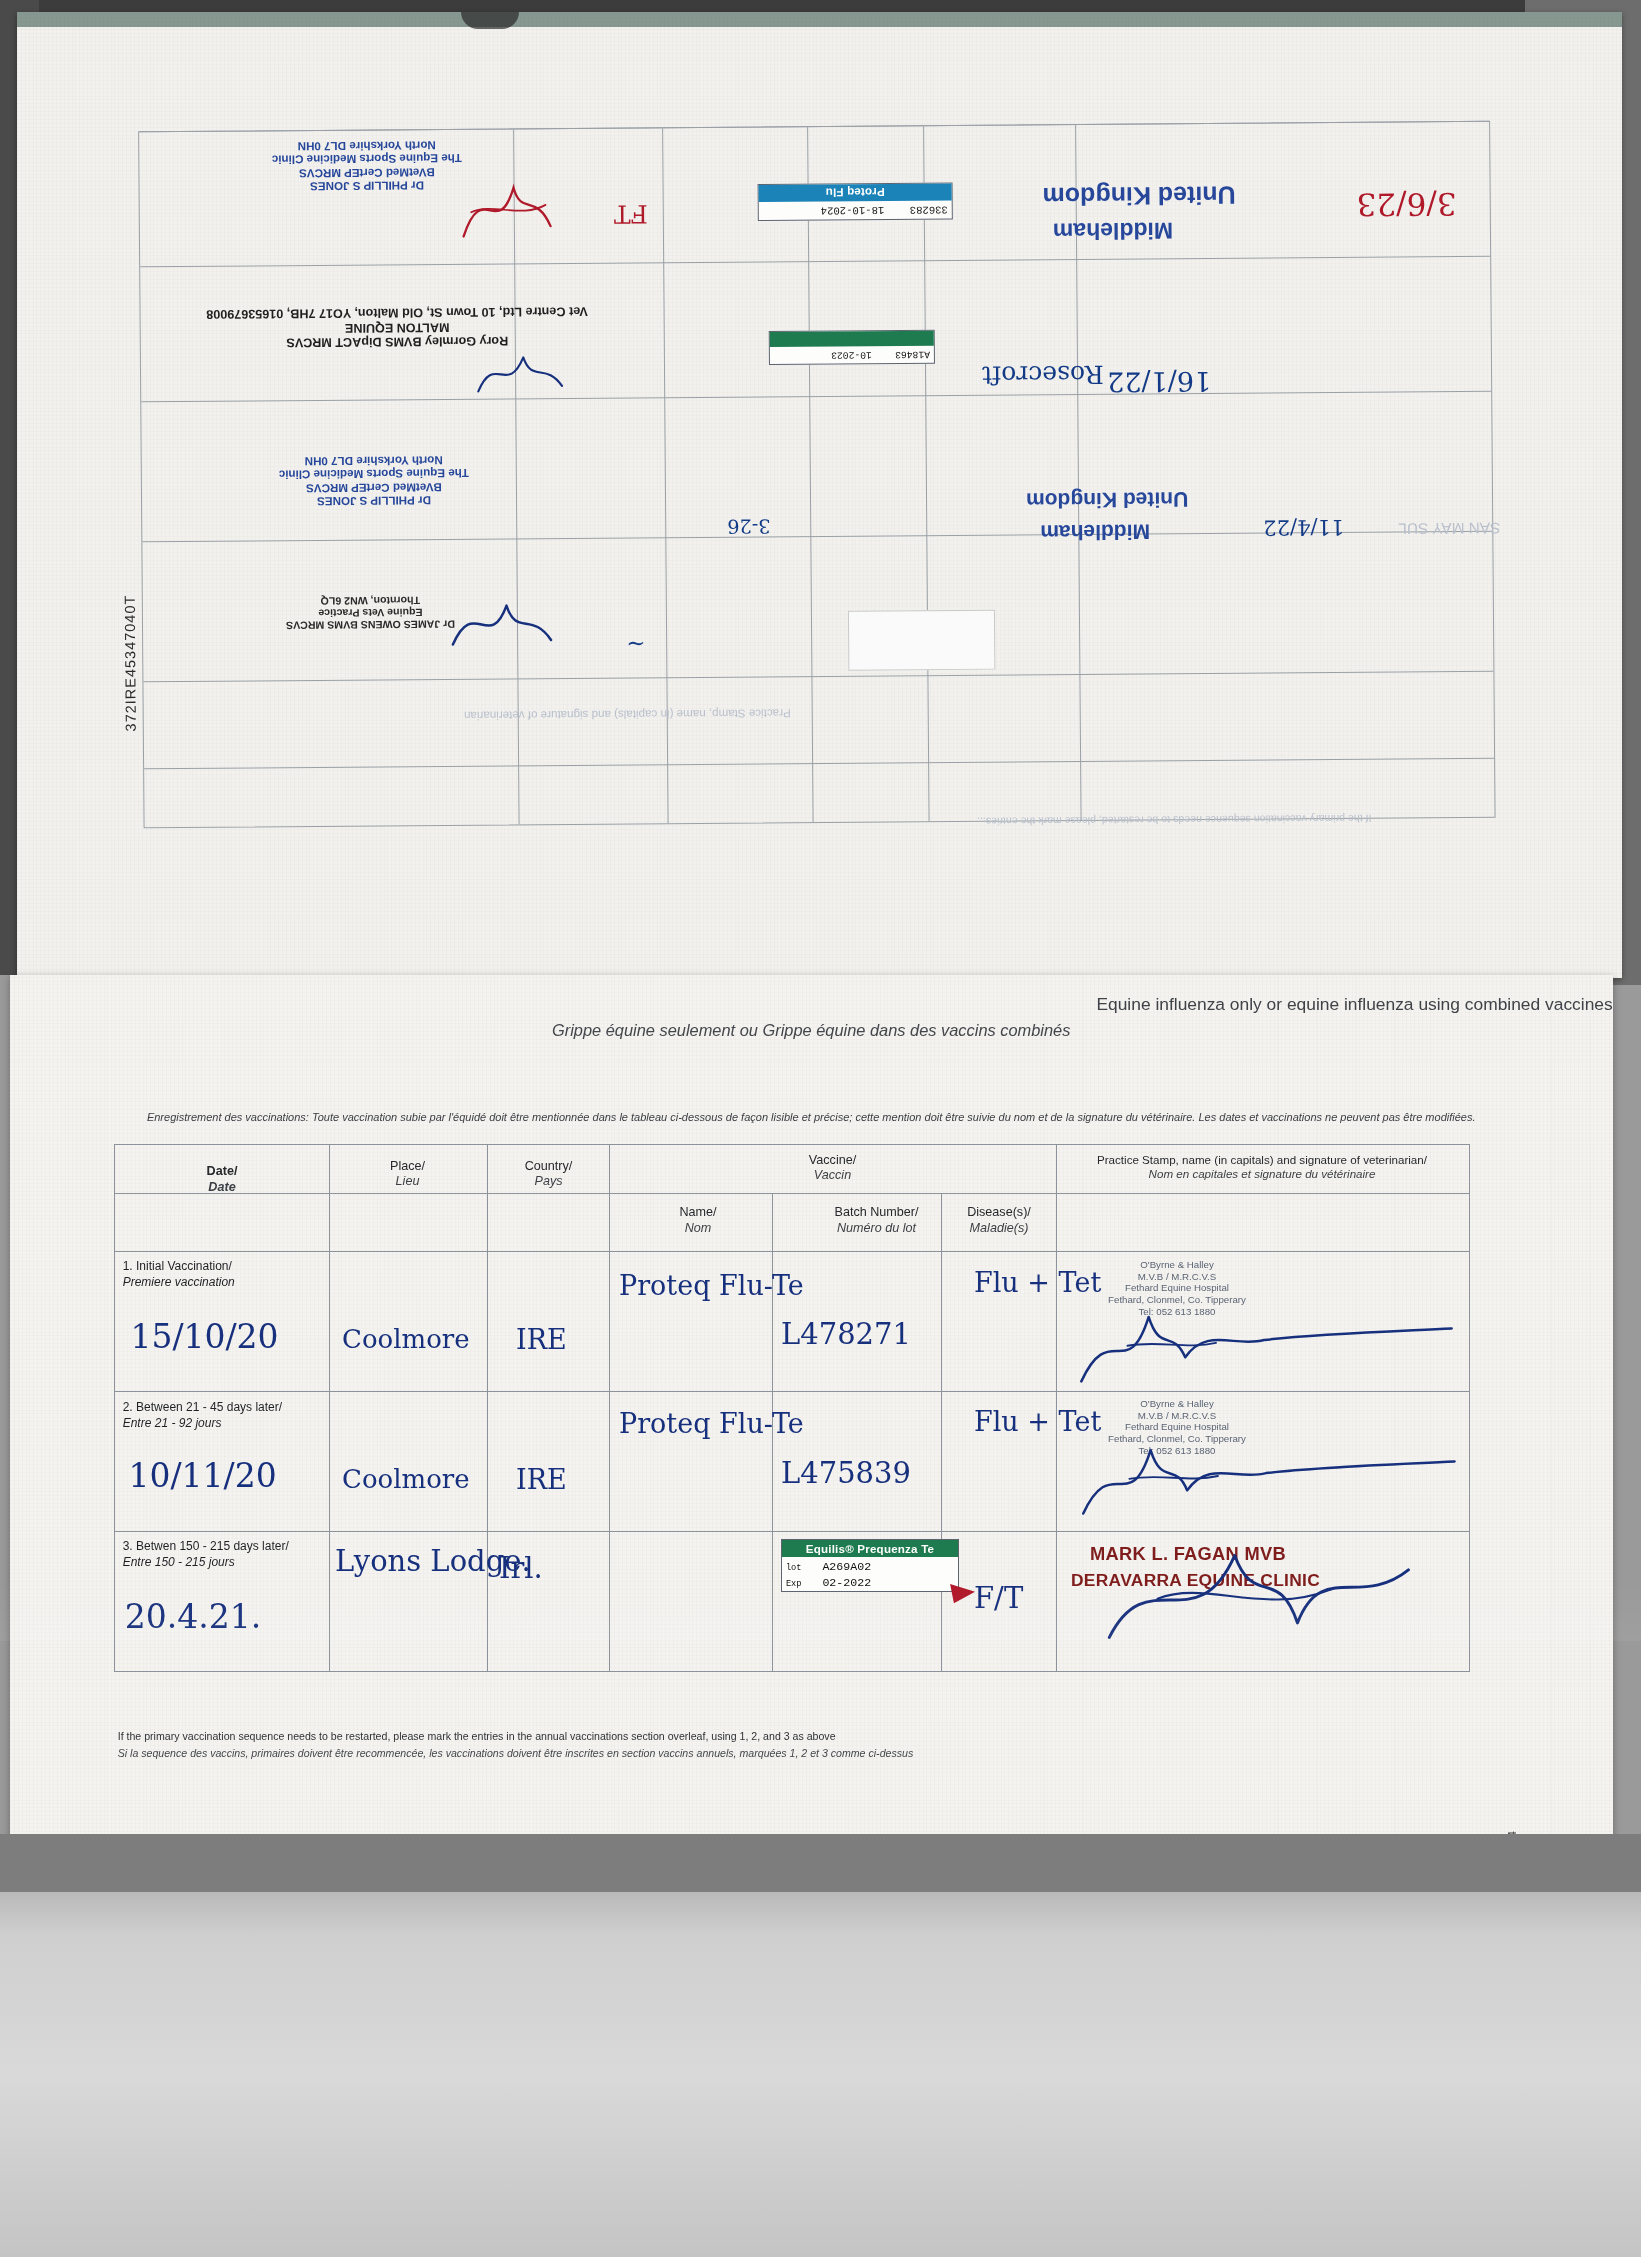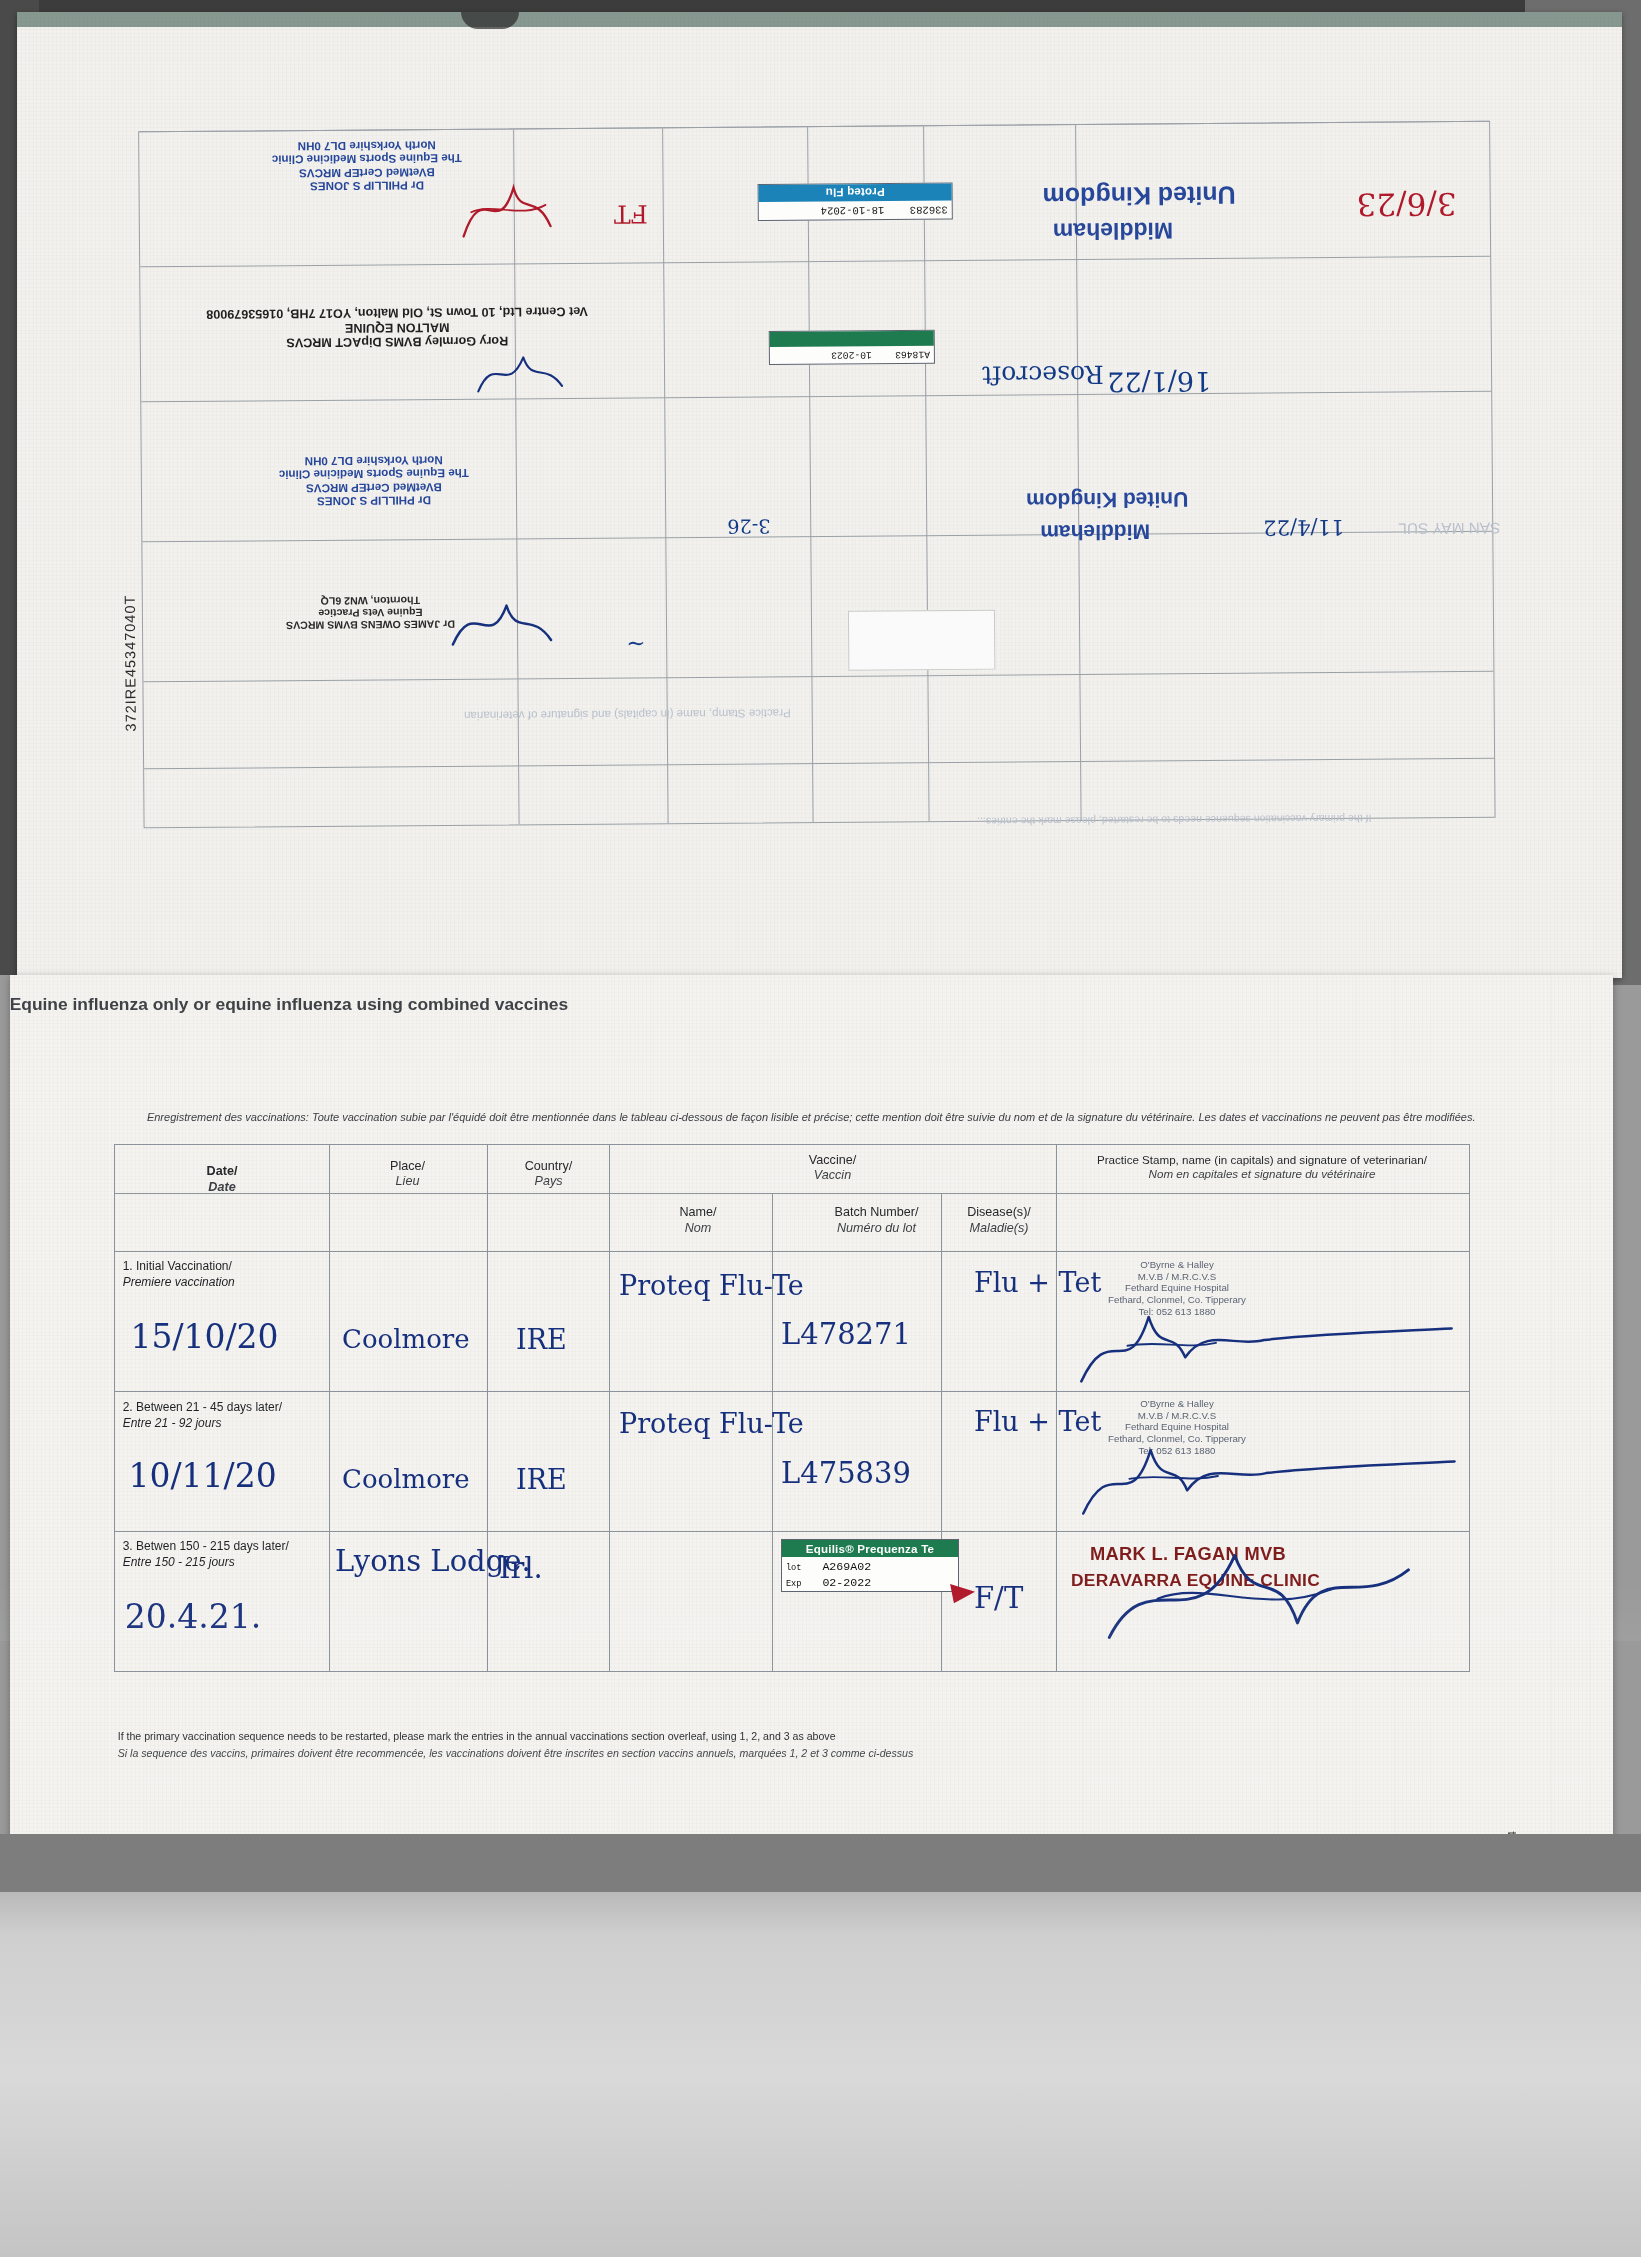--- a/index.html
+++ b/index.html
@@ -42,21 +42,21 @@
   .stamp{color:#1b3f8f;font-weight:bold;font-size:12.6px;line-height:1.15;text-align:center;}
   .stampblue{color:#27479b;}
   .faint{color:#b9c0cc;}
 
   
   .page-bot{position:absolute;left:9.7px;top:975px;width:1603px;height:927px;background:#f4f3f0;
      box-shadow:0 1.9px 7.7px rgba(0,0,0,.3);
      background-image:repeating-linear-gradient(90deg,rgba(0,0,0,.02) 0 1px,transparent 1px 3.9px),
                       repeating-linear-gradient(0deg,rgba(0,0,0,.016) 0 1px,transparent 1px 3.9px);}
 
-  .hdr1{position:absolute;left:0;width:100%;text-align:left;font-weight:bold;font-size:17.4px;color:#3f4247;}
+  .hdr1{position:absolute;left:0;width:100%;text-align:right;font-weight:normal;font-size:17.4px;color:#3f4247;}
   .hdr2{position:absolute;left:0;width:100%;text-align:center;font-style:italic;font-size:16.4px;color:#43464b;}
 
   .note{position:absolute;font-size:11px;color:#2d2f33;line-height:1.35;text-align:center;}
   .note.it{font-style:italic;color:#3a3d42;}
 
   .vcode{position:absolute;font-size:14.5px;letter-spacing:1px;color:#2a2a2a;
      transform:rotate(-90deg);transform-origin:left top;white-space:nowrap;font-family:"Liberation Sans",sans-serif;}
 
   .pageno{position:absolute;font-size:11.6px;color:#3a3a3a;transform:rotate(-90deg);transform-origin:left top;}
 
@@ -193,20 +193,21 @@
         <div style="font-size:10.6px;line-height:1.8;">If the primary vaccination sequence needs to be restarted, please mark the entries...</div>
       </div>
 
       <div class="vcode" style="left:104px;top:714px;">372IRE45347040T</div>
     </div>
   </div>
 
   <div class="page-bot">
 
     <div class="hdr1" style="top:19.3px;">Equine influenza only or equine influenza using combined vaccines</div>
+    <div class="hdr2" style="top:46px;">Grippe équine seulement ou Grippe équine dans des vaccins combinés</div>
 
     <div class="note it" style="left:116px;top:135px;width:1371px;">Enregistrement des vaccinations: Toute vaccination subie par l'équidé doit être mentionnée dans le tableau ci-dessous de façon lisible et précise; cette mention doit être suivie du nom et de la signature du vétérinaire. Les dates et vaccinations ne peuvent pas être modifiées.</div>
 
     <div class="vcode" style="left:85px;top:1033px;">372IRE45347040T</div>
 
     <div class="pageno" style="left:1495px;top:898px;">16 of 44</div>
 
     <div class="footnote" style="left:108px;top:755px;">If the primary vaccination sequence needs to be restarted, please mark the entries in the annual vaccinations section overleaf, using 1, 2, and 3 as above</div>
     <div class="footnote it" style="left:108px;top:772px;">Si la sequence des vaccins, primaires doivent être recommencée, les vaccinations doivent être inscrites en section vaccins annuels, marquées 1, 2 et 3 comme ci-dessus</div>
   </div>

